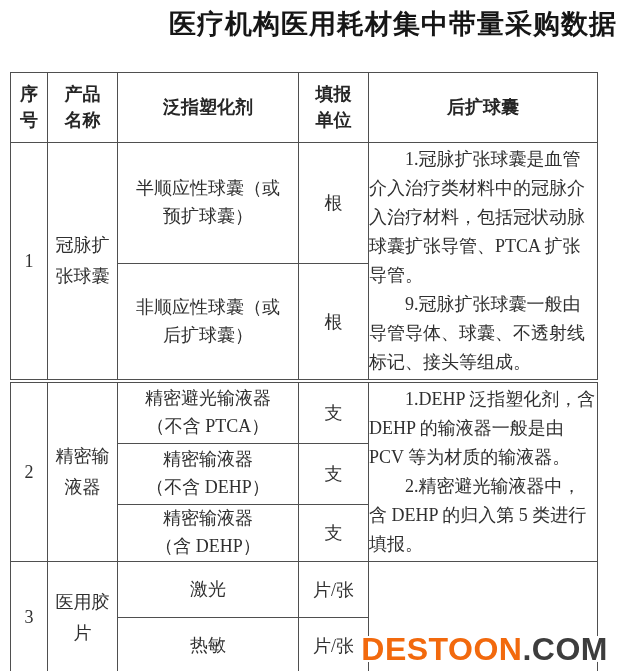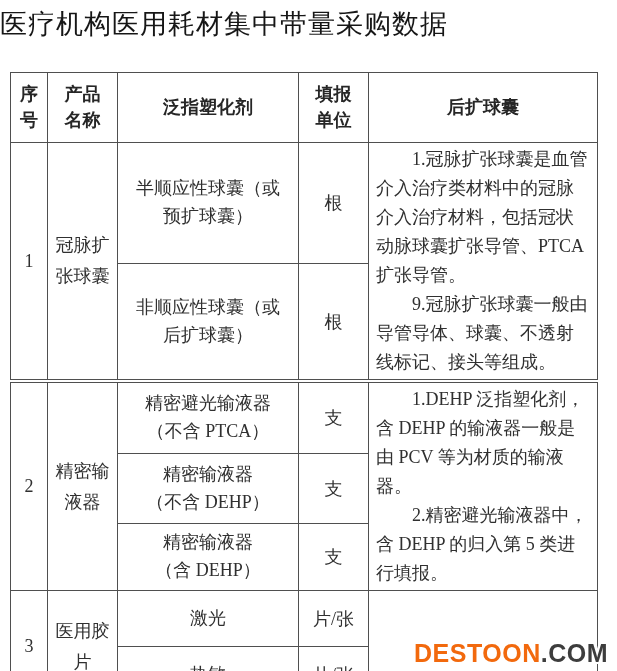--- a/index.html
+++ b/index.html
@@ -5,23 +5,23 @@
   html, body { margin: 0; padding: 0; }
   body {
     width: 617px; height: 671px;
     background: #ffffff;
     position: relative;
     overflow: hidden;
     font-family: "Liberation Serif", "DejaVu Serif", serif;
     color: #2e2e2e;
   }
   .doc-title {
-    text-align: left;
+    text-align: right;
     font-family: "Liberation Sans", "DejaVu Sans", sans-serif;
-    font-weight: 400;
+    font-weight: 700;
     font-size: 27px;
     letter-spacing: 1px;
     color: #161616;
     padding-top: 6px;
   }
   table.data-table {
     position: absolute;
     left: 10px; top: 72px;
     width: 587px;
     border-collapse: collapse;
@@ -52,42 +52,42 @@
     font-size: 18px;
     text-align: center;
     vertical-align: middle;
     color: #303030;
   }
   td.cell-cat { white-space: pre-line; line-height: 1.55; }
   td.cell-prod { white-space: pre-line; line-height: 1.7; }
   td.cell-notes {
     text-align: left;
     vertical-align: middle;
-    padding: 2px 7px;
+    padding: 2px 0;
   }
   td.cell-notes p {
     margin: 0;
     text-indent: 2em;
     line-height: 29px;
     font-size: 18px;
   }
   tr.r1a { height: 117px; }
   tr.r1b { height: 113px; }
   tr.r2a { height: 62px; }
   tr.r2b { height: 60px; }
   tr.r2c { height: 56px; }
   tr.r3a { height: 56px; }
   tr.r3b { height: 56px; }
   tr.group-sep > td { border-top: 4px double #4f4f4f; }
   .watermark {
     position: absolute;
     right: 9px; bottom: 3px;
     font-family: "Liberation Sans", "DejaVu Sans", sans-serif;
     font-weight: 800;
-    font-size: 25px;
+    font-size: 32px;
     letter-spacing: 0.5px;
     white-space: nowrap;
     text-shadow:
       -2px -2px 0 #fff, 2px -2px 0 #fff, -2px 2px 0 #fff, 2px 2px 0 #fff,
       0 -2px 0 #fff, 0 2px 0 #fff, -2px 0 0 #fff, 2px 0 0 #fff;
   }
 </style>
 </head>
 <body>
 

